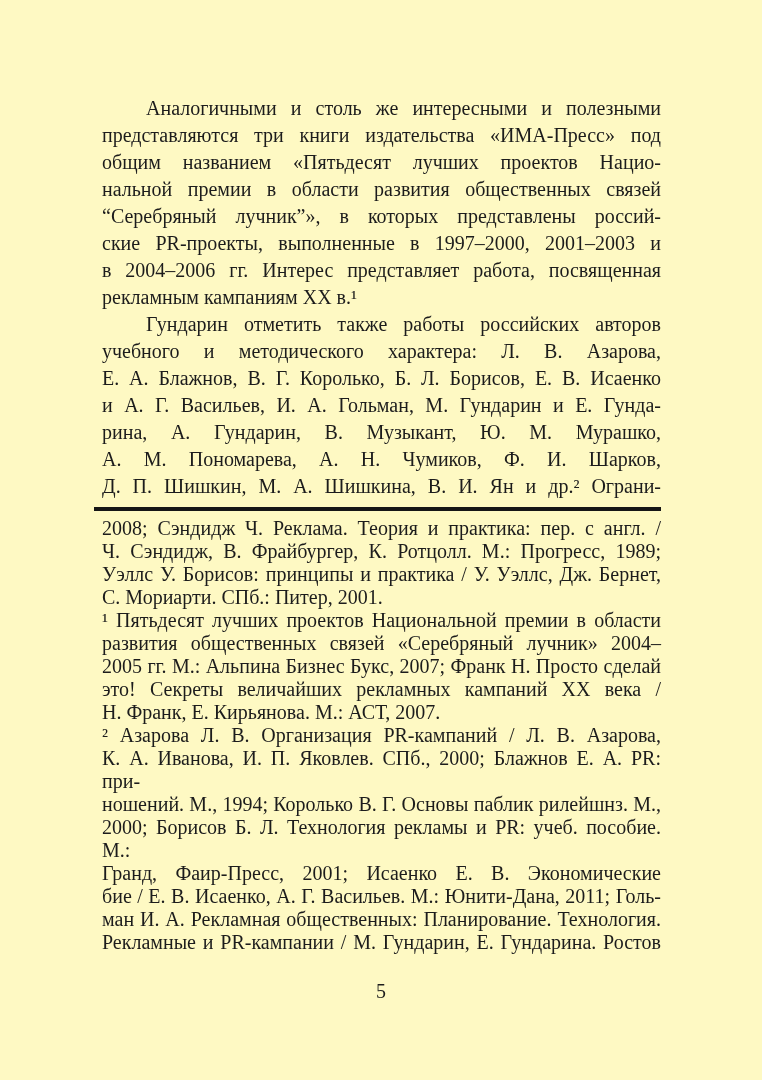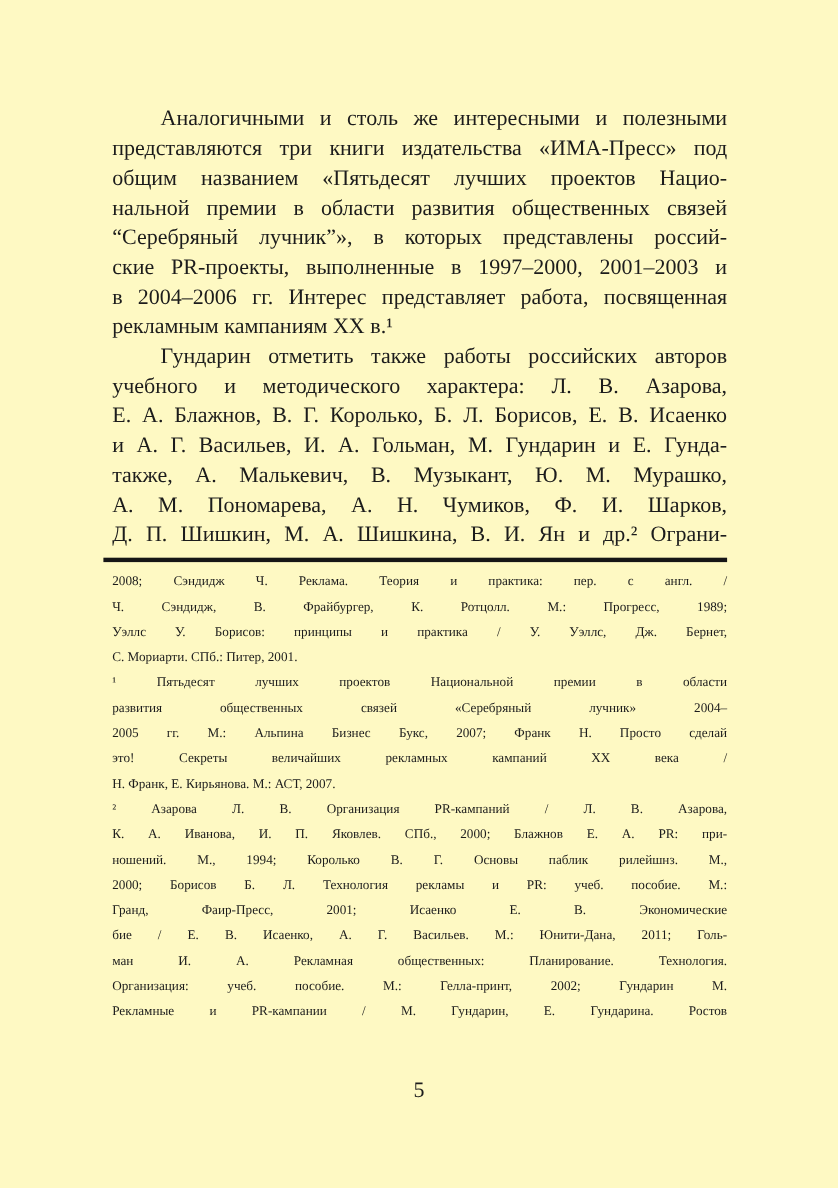--- a/index.html
+++ b/index.html
@@ -31,21 +31,21 @@
     top: 507px;
     width: 567px;
     height: 4px;
     background: #161616;
   }
   .footnotes {
     position: absolute;
     left: 102px;
     top: 517px;
     width: 559px;
-    font-size: 12px;
+    font-size: 20px;
     line-height: 23px;
   }
   .tblock { margin: 0; }
   .line {
     text-align: justify;
     text-align-last: justify;
   }
   .line.lastline {
     text-align-last: left;
   }
@@ -76,21 +76,21 @@
         <div class="line">“Серебряный лучник”», в которых представлены россий-</div>
         <div class="line">ские PR-проекты, выполненные в 1997–2000, 2001–2003 и</div>
         <div class="line">в 2004–2006 гг. Интерес представляет работа, посвященная</div>
         <div class="line lastline">рекламным кампаниям XX в.¹</div>
       </div>
       <div class="tblock">
         <div class="line indent">Гундарин отметить также работы российских авторов</div>
         <div class="line">учебного и методического характера: Л. В. Азарова,</div>
         <div class="line">Е. А. Блажнов, В. Г. Королько, Б. Л. Борисов, Е. В. Исаенко</div>
         <div class="line">и А. Г. Васильев, И. А. Гольман, М. Гундарин и Е. Гунда-</div>
-        <div class="line">также, А. Малькевич, В. Музыкант, Ю. М. Мурашко,</div>
+        <div class="line">рина, А. Гундарин, В. Музыкант, Ю. М. Мурашко,</div>
         <div class="line">А. М. Пономарева, А. Н. Чумиков, Ф. И. Шарков,</div>
         <div class="line">Д. П. Шишкин, М. А. Шишкина, В. И. Ян и др.² Ограни-</div>
       </div>
     </div>
 
   <div class="footnote-sep"></div>
 
   <div class="footnotes">
       <div class="tblock">
         <div class="line">2008; Сэндидж Ч. Реклама. Теория и практика: пер. с англ. /</div>
@@ -106,20 +106,19 @@
         <div class="line lastline">Н. Франк, Е. Кирьянова. М.: АСТ, 2007.</div>
       </div>
       <div class="tblock">
         <div class="line">² Азарова Л. В. Организация PR-кампаний / Л. В. Азарова,</div>
         <div class="line">К. А. Иванова, И. П. Яковлев. СПб., 2000; Блажнов Е. А. PR: при-</div>
         <div class="line">ношений. М., 1994; Королько В. Г. Основы паблик рилейшнз. М.,</div>
         <div class="line">2000; Борисов Б. Л. Технология рекламы и PR: учеб. пособие. М.:</div>
         <div class="line">Гранд, Фаир-Пресс, 2001; Исаенко Е. В. Экономические</div>
         <div class="line">бие / Е. В. Исаенко, А. Г. Васильев. М.: Юнити-Дана, 2011; Голь-</div>
         <div class="line">ман И. А. Рекламная общественных: Планирование. Технология.</div>
-        <div class="line">Организация: учеб. пособие. М.: Гелла-принт, 2002; Гундарин М.</div>
         <div class="line">Рекламные и PR-кампании / М. Гундарин, Е. Гундарина. Ростов</div>
       </div>
     </div>
 
   <div class="page-number">5</div>
 
 </div>
 
 </body></html>

